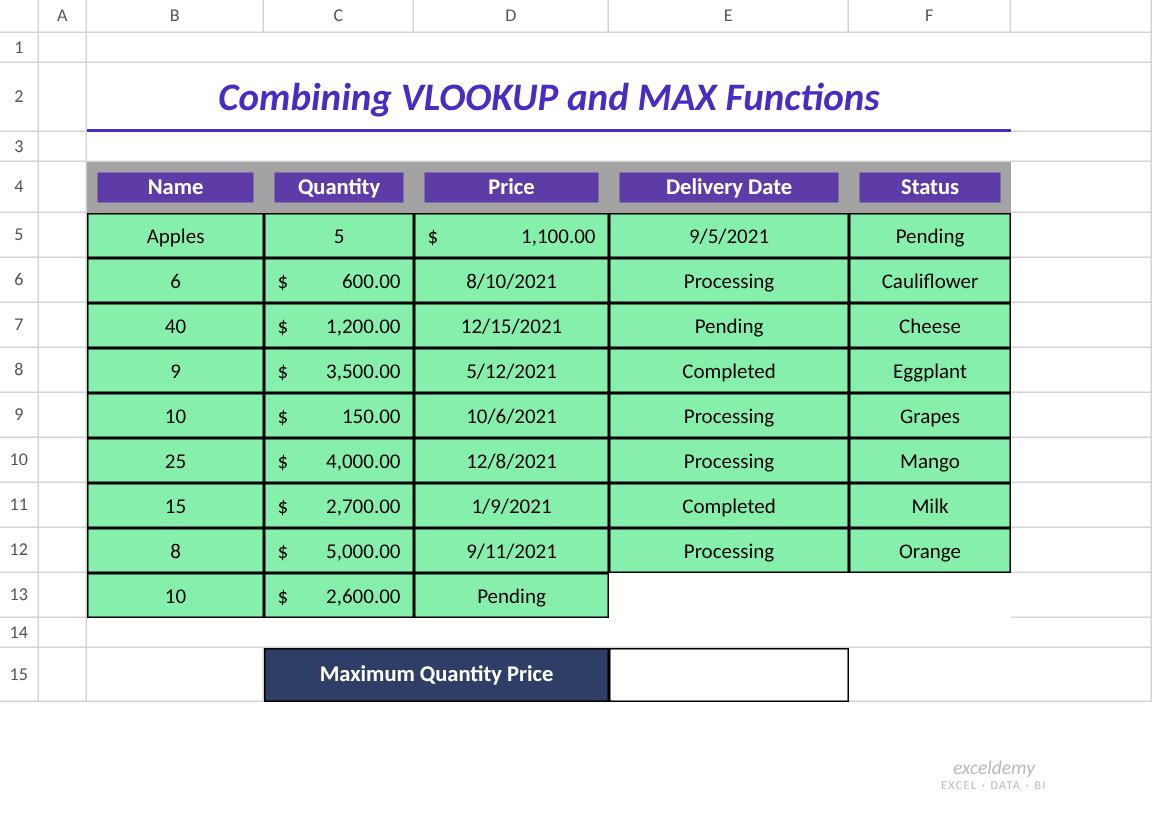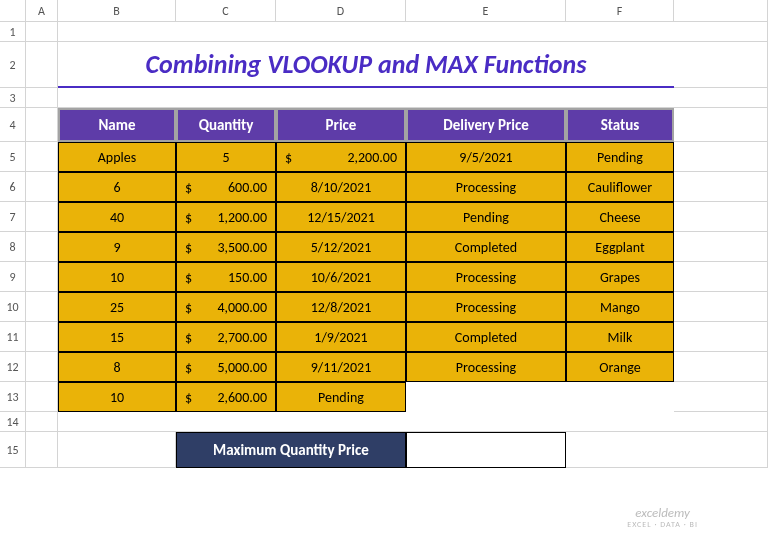--- a/index.html
+++ b/index.html
@@ -54,29 +54,29 @@
     grid-template-rows: 34px repeat(9, 30px);
   }
   .th {
     background: #5e3ca8;
     color: #fff;
     font-weight: bold;
     font-size: 15px;
     display: flex;
     align-items: center;
     justify-content: center;
-    border: 2px solid #a3a3a3;
+    border: 7px solid #a3a3a3;
   }
   .td {
     border: 1px solid #000;
     font-size: 14px;
     display: flex;
     align-items: center;
     justify-content: center;
-    background: #eab308;
+    background: #86efac;
   }
   .td.price { padding: 0 8px; }
   .td.price .sym { margin-right: auto; }
   .td.price .val { margin-left: auto; }
   .label-cell {
     grid-column: 4 / 6;
     grid-row: 16;
     background: #2f3e66;
     color: #fff;
     font-weight: bold;
@@ -181,28 +181,28 @@
   <div class="cell" style="grid-row:16"></div>
   <div class="cell" style="grid-column:3;grid-row:16"></div>
   <div class="label-cell">Maximum Quantity Price</div>
   <div class="result-cell"></div>
   <div class="cell" style="grid-column:7/9;grid-row:16"></div>
 
   <div class="data-table">
     <div class="th">Name</div>
     <div class="th">Quantity</div>
     <div class="th">Price</div>
-    <div class="th">Delivery Price</div>
+    <div class="th">Delivery Date</div>
     <div class="th">Status</div>
 
   <div class="td ">Apples</div>
       <div class="td ">5</div>
       <div class="td price">
         <span class="sym">$</span>
-        <span class="val">2,200.00</span>
+        <span class="val">1,100.00</span>
       </div>
       <div class="td ">9/5/2021</div>
       <div class="td ">Pending</div>
       <div class="td ">6</div>
       <div class="td price">
         <span class="sym">$</span>
         <span class="val">600.00</span>
       </div>
       <div class="td ">8/10/2021</div>
       <div class="td ">Processing</div>

